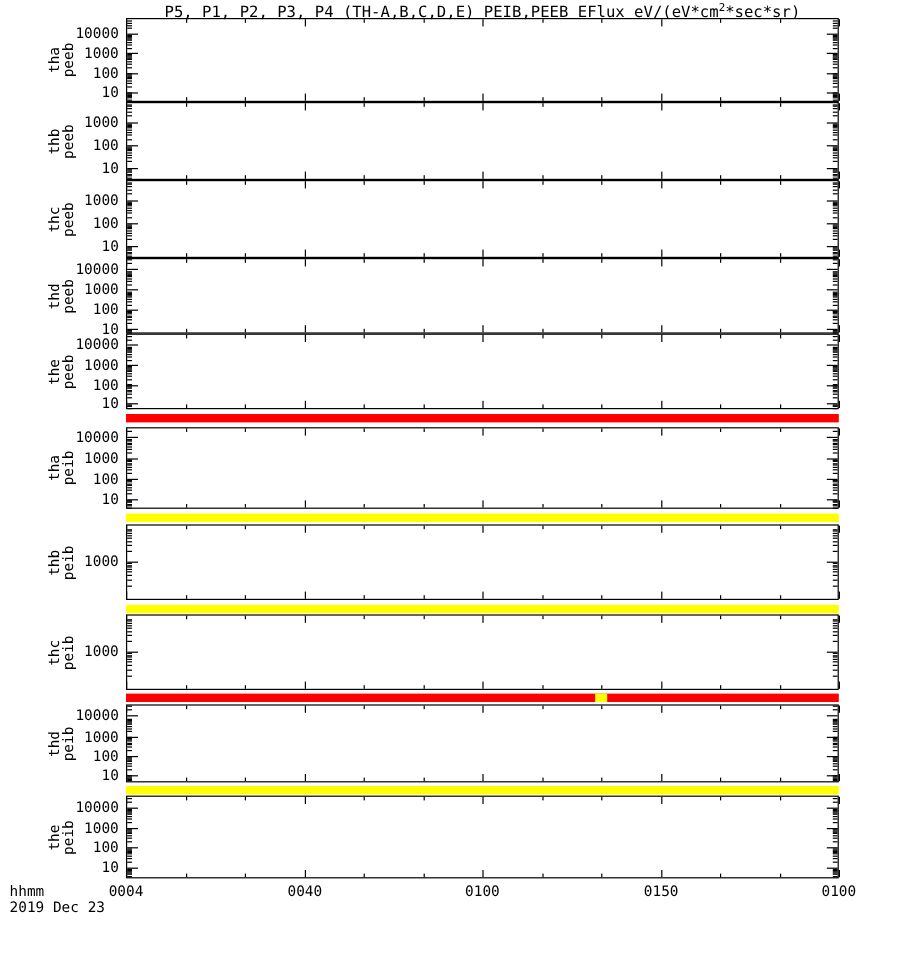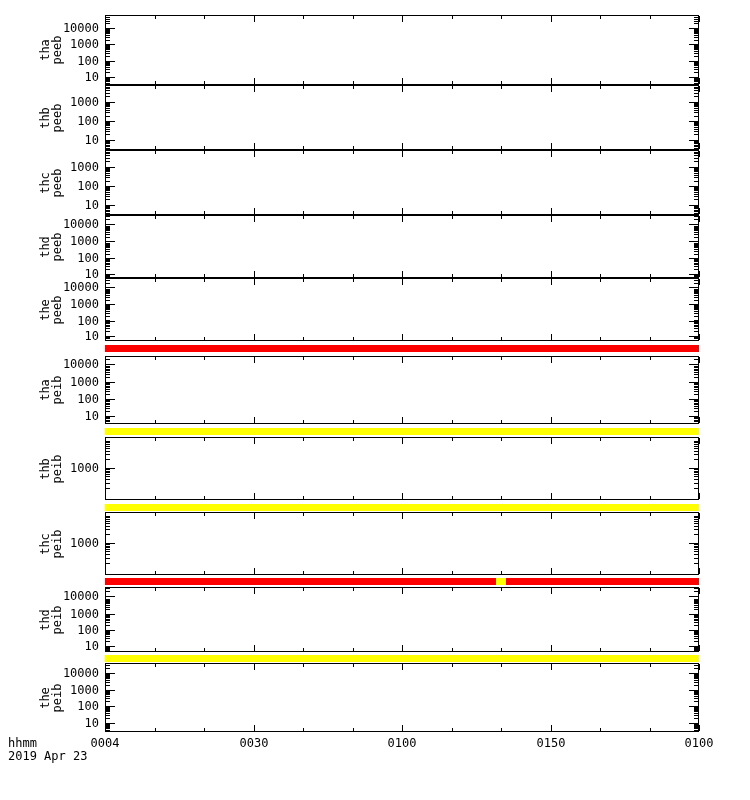--- a/index.html
+++ b/index.html
@@ -14,22 +14,23 @@
   .xlabel{font-size:12px;text-align:center;white-space:nowrap;}
   .plabel{font-size:12px;line-height:12px;text-align:center;white-space:pre;}
   .footer{font-size:12px;white-space:nowrap;}
   #footer-hhmm{left:8px;top:736px;}
   #footer-date{left:8px;top:749px;}
 </style>
 </head>
 <body>
 
 <div id="canvas">
+  <div class="abs" id="plot-title"><span>P5, P1, P2, P3, P4 (TH-A,B,C,D,E) PEIB,PEEB EFlux eV/(eV*cm</span><sup>2</sup><span>*sec*sr)</span></div>
   <div class="abs footer" id="footer-hhmm">hhmm</div>
-  <div class="abs footer" id="footer-date">2019 Apr 23</div>
+  <div class="abs footer" id="footer-date">2019 Dec 23</div>
 <div class="abs panel-frame" style="left: 105px; top: 15px; width: 594px; height: 70px;"></div>
     <div class="abs" style="left: 36px; top: 15px; width: 30px; height: 70px;">
       <div class="plabel" style="position: absolute; left: 50%; top: 50%; transform: translate(-50%, -50%) rotate(-90deg);">tha
 peeb</div>
     </div>
     <div class="abs ylabel" style="left: 35px; top: 21px; width: 64px;">10000</div>
     <div class="abs tick" style="left: 106px; top: 28px; width: 9px; height: 1px;"></div>
     <div class="abs tick" style="left: 689px; top: 28px; width: 9px; height: 1px;"></div>
     <div class="abs ylabel" style="left: 35px; top: 37px; width: 64px;">1000</div>
     <div class="abs tick" style="left: 106px; top: 44px; width: 9px; height: 1px;"></div>
@@ -976,17 +977,17 @@
     <div class="abs tick" style="left: 699px; top: 664px; width: 1px; height: 6px;"></div>
     <div class="abs tick" style="left: 699px; top: 725px; width: 1px; height: 6px;"></div>
     <div class="abs" style="left: 105px; top: 345px; width: 594px; height: 7px; background: rgb(255, 0, 0);"></div>
     <div class="abs" style="left: 105px; top: 428px; width: 594px; height: 7px; background: rgb(255, 255, 0);"></div>
     <div class="abs" style="left: 105px; top: 504px; width: 594px; height: 7px; background: rgb(255, 255, 0);"></div>
     <div class="abs" style="left: 105px; top: 578px; width: 594px; height: 7px; background: rgb(255, 0, 0);">
       <div class="abs" style="left: 391px; top: 0px; width: 10px; height: 7px; background: rgb(255, 255, 0);"></div>
     </div>
     <div class="abs" style="left: 105px; top: 655px; width: 594px; height: 7px; background: rgb(255, 255, 0);"></div>
     <div class="abs xlabel" style="left: 75px; top: 736px; width: 60px;">0004</div>
-    <div class="abs xlabel" style="left: 224px; top: 736px; width: 60px;">0030</div>
+    <div class="abs xlabel" style="left: 224px; top: 736px; width: 60px;">0040</div>
     <div class="abs xlabel" style="left: 372px; top: 736px; width: 60px;">0100</div>
     <div class="abs xlabel" style="left: 521px; top: 736px; width: 60px;">0150</div>
     <div class="abs xlabel" style="left: 669px; top: 736px; width: 60px;">0100</div>
   </div>
 
 </body></html>

